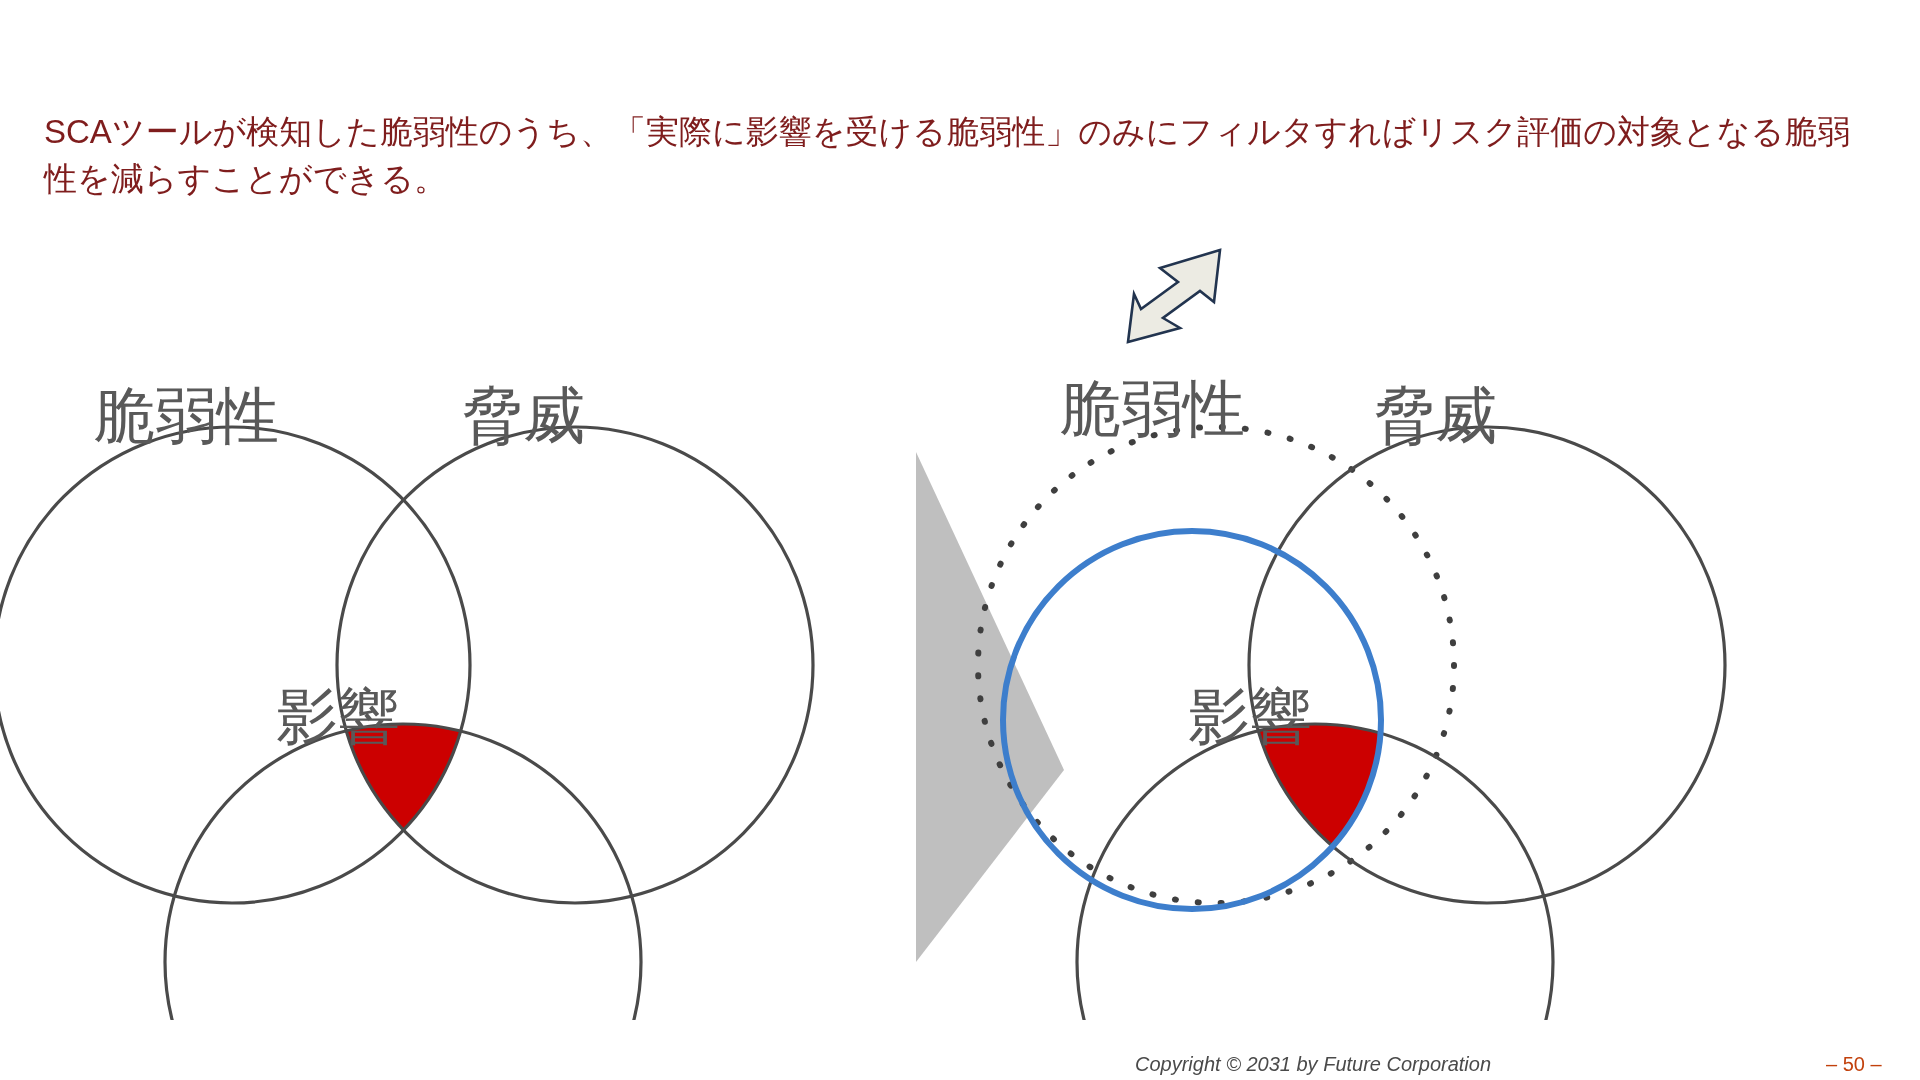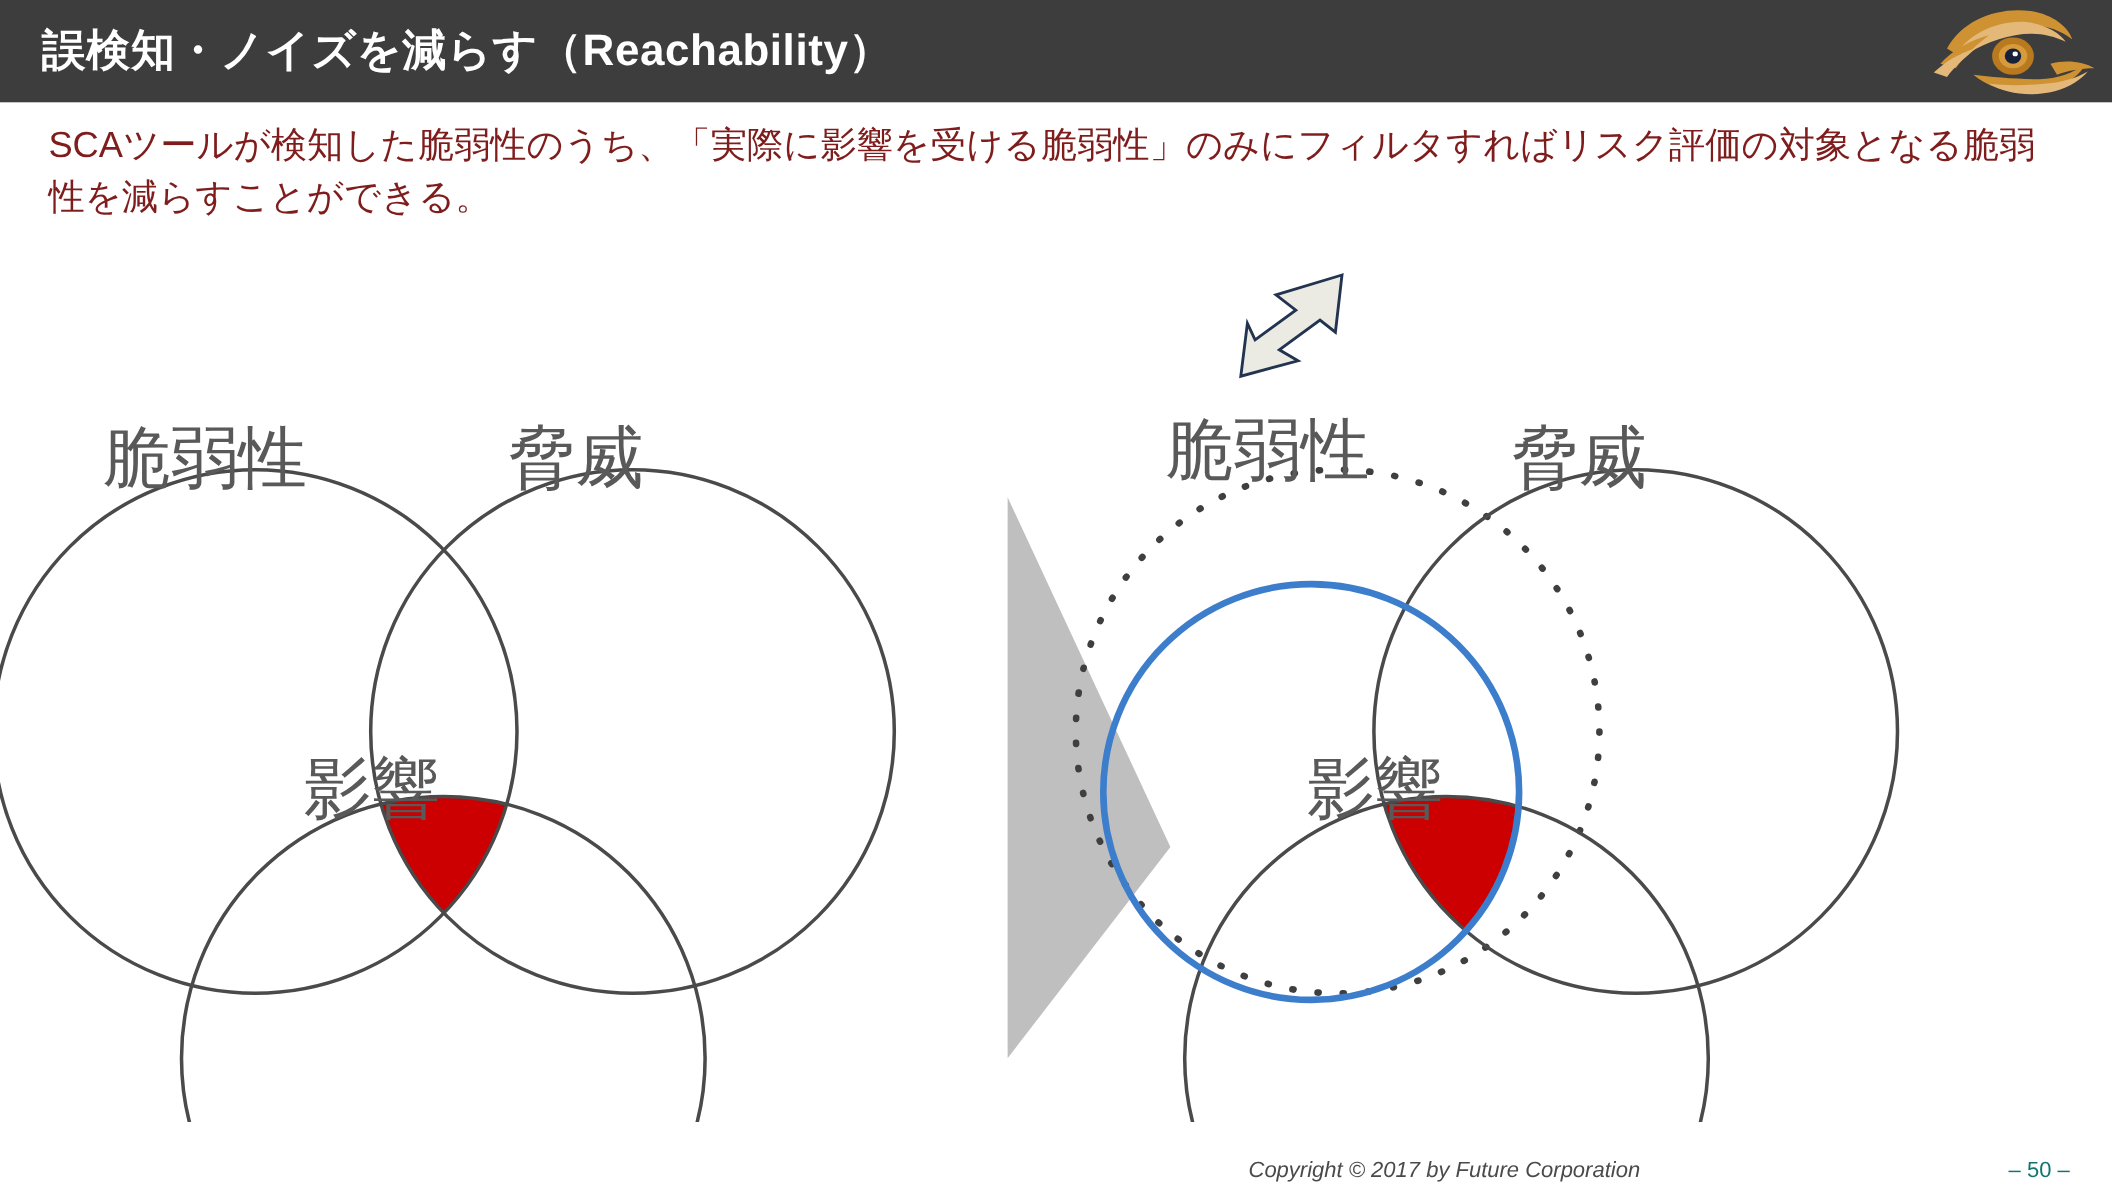--- a/index.html
+++ b/index.html
@@ -59,51 +59,29 @@
     position:absolute;left:1135px;top:1053px;
     font-size:20px;
     font-style:italic;
     color:#4a4a4a;
     white-space:nowrap;
     font-family:"Liberation Sans","DejaVu Sans",sans-serif;
   }
   .footer-page{
     position:absolute;left:1826px;top:1053px;
     font-size:20px;
-    color:#0f766e;
+    color:#c2410c;
     white-space:nowrap;
   }
 </style>
 </head>
 <body>
 
 <div class="slide">
 
-  <div class="title-bar">
-    <div class="title-text">誤検知・ノイズを減らす（Reachability）</div>
-
-    <svg class="logo" viewBox="0 0 150 84">
-      <g>
-
-        <path d="M16,40 C30,14 62,2 92,6 C112,9 126,20 130,32 C118,22 100,17 82,19 C60,22 38,32 24,45 Z" fill="#cf9233"></path>
-        <path d="M22,49 C34,27 62,14 88,16 C104,18 118,25 124,34 C110,27 94,25 78,28 C58,32 38,40 26,52 Z" fill="#e3b878"></path>
-        <path d="M10,54 C20,42 38,32 54,28 C44,36 32,46 24,58 Z" fill="#cf9233"></path>
-        <path d="M4,62 C14,52 28,44 42,40 C33,48 23,56 16,66 Z" fill="#e3b878"></path>
-
-        <path d="M40,64 C56,78 84,84 108,78 C126,73 138,63 142,54 C132,62 116,68 100,68 C78,68 56,66 40,64 Z" fill="#cf9233"></path>
-        <path d="M54,72 C70,82 94,84 114,79 C128,75 138,68 144,61 C134,67 120,71 106,72 C86,74 68,74 54,72 Z" fill="#e3b878"></path>
-        <path d="M110,54 C124,50 140,52 150,58 C138,58 126,60 116,64 Z" fill="#cf9233"></path>
-
-        <ellipse cx="76" cy="47" rx="19" ry="17" fill="#b9791f"></ellipse>
-        <ellipse cx="76" cy="47" rx="13" ry="11" fill="#d79b3d"></ellipse>
-        <ellipse cx="76" cy="47" rx="7.5" ry="7" fill="#16223a"></ellipse>
-        <ellipse cx="78" cy="45" rx="2.4" ry="2.2" fill="#ffffff"></ellipse>
-      </g>
-    </svg>
-  </div>
 
   <div class="lead">
     <span>SCAツールが検知した脆弱性のうち、「実際に影響を受ける脆弱性」のみにフィルタすればリスク評価</span><span>の対象となる脆弱性を減らすことができる。</span>
   </div>
 
   <div class="diagram">
     <svg width="1920" height="830" viewBox="0 0 1920 830">
 
       <defs>
 
@@ -173,16 +151,16 @@
         <text x="1435" y="247" font-family="'Liberation Sans','DejaVu Sans',sans-serif" font-size="62" fill="#595959" text-anchor="middle">脅威</text>
 
         <text x="1250" y="548" font-family="'Liberation Sans','DejaVu Sans',sans-serif" font-size="62" fill="#595959" text-anchor="middle">影響</text>
 
         <polygon points="1220,60 1160,78 1178,92 1141,119 1134,104 1128,152 1180,138 1163,128 1200,101 1214,112" fill="#ecebe3" stroke="#22344f" stroke-width="2.6" stroke-linejoin="miter"></polygon>
       </g>
 
     </svg>
   </div>
 
-  <div class="footer-copy">Copyright © 2017 by Future  Corporation</div>
+  <div class="footer-copy">Copyright © 2031 by Future  Corporation</div>
   <div class="footer-page">– 50 –</div>
 
 </div>
 
 </body></html>

